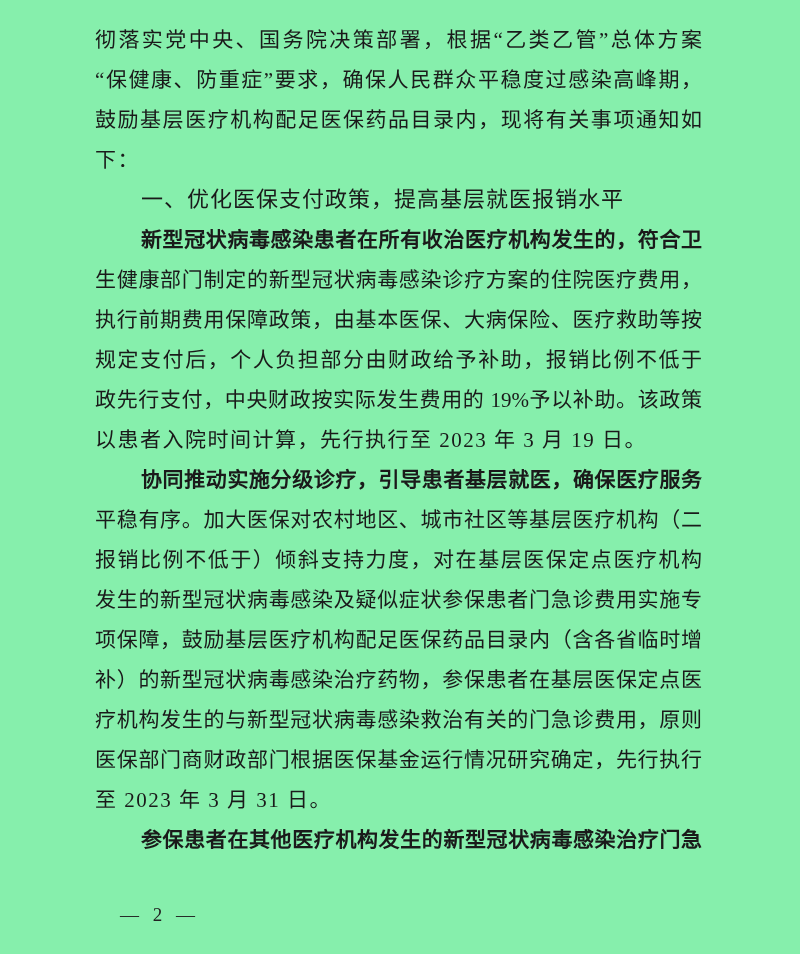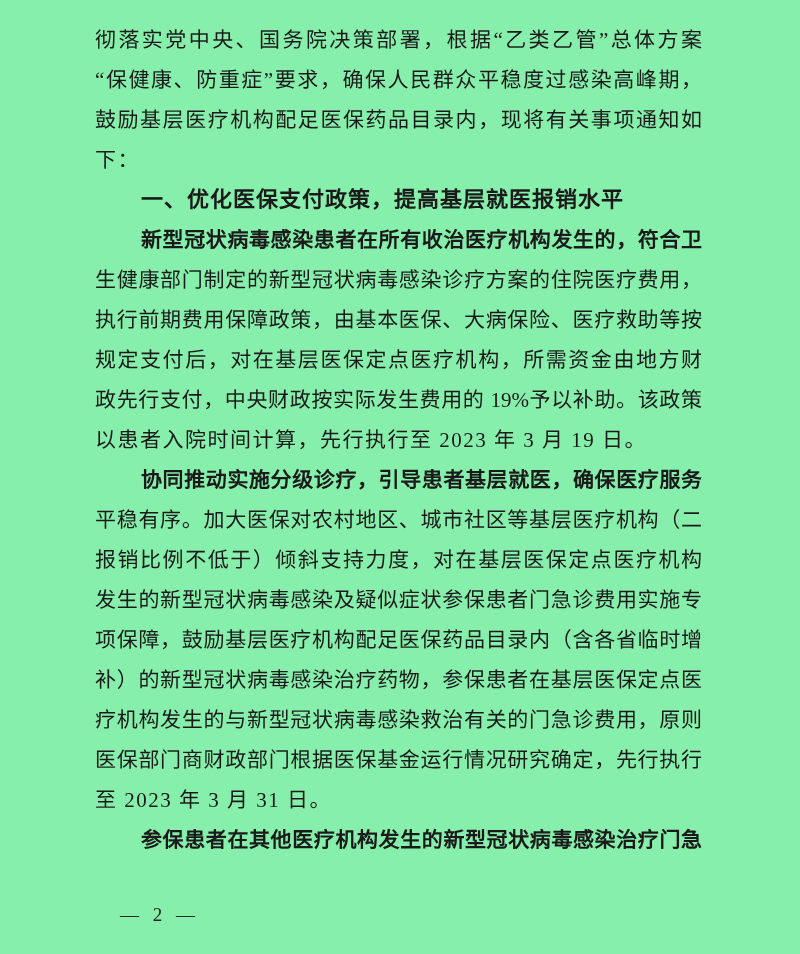--- a/index.html
+++ b/index.html
@@ -40,21 +40,21 @@
   
   .ln.plain {
     letter-spacing: 1.5px;
   }
   .indent {
     padding-left: 46px;
     font-weight: bold;
   }
   .head {
     font-family: "Liberation Sans", "DejaVu Sans", sans-serif;
-    font-weight: 700;
+    font-weight: 400;
     font-size: 22px;
     letter-spacing: 1px;
     white-space: nowrap;
   }
   .footer {
     position: absolute;
     left: 120px;
     top: 903px;
     font-size: 19px;
     line-height: 24px;
@@ -68,21 +68,21 @@
 <div class="page">
   <div class="body-text">
     <div class="ln fill">彻落实党中央、国务院决策部署，根据“乙类乙管”总体方案</div>
     <div class="ln fill">“保健康、防重症”要求，确保人民群众平稳度过感染高峰期，</div>
     <div class="ln fill">鼓励基层医疗机构配足医保药品目录内，现将有关事项通知如</div>
     <div class="ln plain">下：</div>
     <div class="ln head indent">一、优化医保支付政策，提高基层就医报销水平</div>
     <div class="ln fill indent">新型冠状病毒感染患者在所有收治医疗机构发生的，符合卫</div>
     <div class="ln fill">生健康部门制定的新型冠状病毒感染诊疗方案的住院医疗费用，</div>
     <div class="ln fill">执行前期费用保障政策，由基本医保、大病保险、医疗救助等按</div>
-    <div class="ln fill">规定支付后，对在基层医保定点医疗机构，所需资金由地方财</div>
+    <div class="ln fill">规定支付后，个人负担部分由财政给予补助，报销比例不低于</div>
     <div class="ln fill">政先行支付，中央财政按实际发生费用的 19%予以补助。该政策</div>
     <div class="ln plain">以患者入院时间计算，先行执行至 2023 年 3 月 19 日。</div>
     <div class="ln fill indent">协同推动实施分级诊疗，引导患者基层就医，确保医疗服务</div>
     <div class="ln fill">平稳有序。加大医保对农村地区、城市社区等基层医疗机构（二</div>
     <div class="ln fill">报销比例不低于）倾斜支持力度，对在基层医保定点医疗机构</div>
     <div class="ln fill">发生的新型冠状病毒感染及疑似症状参保患者门急诊费用实施专</div>
     <div class="ln fill">项保障，鼓励基层医疗机构配足医保药品目录内（含各省临时增</div>
     <div class="ln fill">补）的新型冠状病毒感染治疗药物，参保患者在基层医保定点医</div>
     <div class="ln fill">疗机构发生的与新型冠状病毒感染救治有关的门急诊费用，原则</div>
     <div class="ln fill">医保部门商财政部门根据医保基金运行情况研究确定，先行执行</div>

